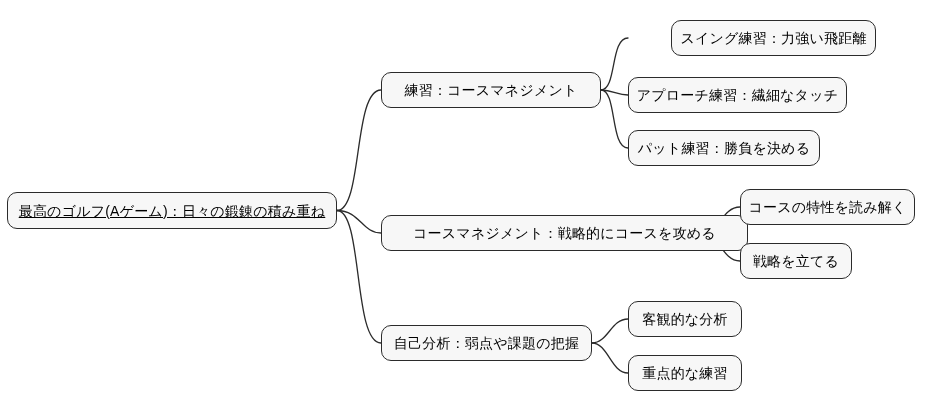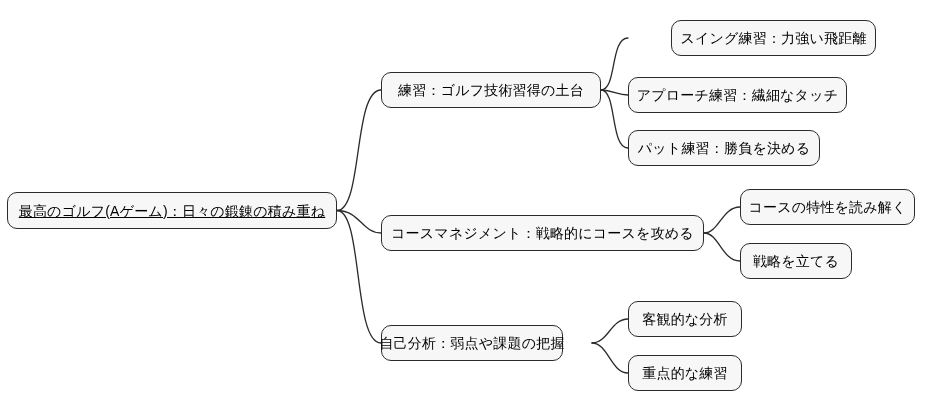--- a/index.html
+++ b/index.html
@@ -35,24 +35,24 @@
     color: #000000;
     white-space: nowrap;
     line-height: 1;
     letter-spacing: 0.2px;
   }
   .node.root   { left: 7px;   top: 192px; width: 330px; height: 37px; text-decoration: underline; }
   .node.b1     { left: 381px; top: 72px;  width: 220px; height: 36px; }
   .node.b1c1   { left: 628px; top: 20px;  width: 205px; height: 36px; margin-left: 43px; }
   .node.b1c2   { left: 628px; top: 77px;  width: 219px; height: 36px; }
   .node.b1c3   { left: 628px; top: 130px; width: 192px; height: 36px; }
-  .node.b2     { left: 381px; top: 215px; width: 323px; height: 36px; }
+  .node.b2     { left: 381px; top: 215px; width: 367px; height: 36px; }
   .node.b2c1   { left: 740px; top: 189px; width: 175px; height: 36px; }
   .node.b2c2   { left: 740px; top: 243px; width: 112px; height: 36px; }
-  .node.b3     { left: 381px; top: 325px; width: 182px; height: 36px; }
+  .node.b3     { left: 381px; top: 325px; width: 211px; height: 36px; }
   .node.b3c1   { left: 628px; top: 301px; width: 114px; height: 36px; }
   .node.b3c2   { left: 628px; top: 355px; width: 114px; height: 36px; }
 </style>
 </head>
 <body>
 
 <div class="canvas">
 
   <svg class="edges" viewBox="0 0 928 415" xmlns="http://www.w3.org/2000/svg" fill="none" stroke="#2b2b2b" stroke-width="1.3" stroke-linecap="round">
 
@@ -66,21 +66,21 @@
 
     <path d="M704,233 C719,233 722,207 740,207"></path>
     <path d="M704,233 C719,233 722,261 740,261"></path>
 
     <path d="M592,343 C608,343 611,319 628,319"></path>
     <path d="M592,343 C608,343 611,373 628,373"></path>
   </svg>
 
   <div class="node root">最高のゴルフ(Aゲーム)：日々の鍛錬の積み重ね</div>
 
-  <div class="node b1">練習：ゴルフ技術習得の土台</div>
+  <div class="node b1">練習：コースマネジメント</div>
   <div class="node b1c1">スイング練習：力強い飛距離</div>
   <div class="node b1c2">アプローチ練習：繊細なタッチ</div>
   <div class="node b1c3">パット練習：勝負を決める</div>
 
   <div class="node b2">コースマネジメント：戦略的にコースを攻める</div>
   <div class="node b2c1">コースの特性を読み解く</div>
   <div class="node b2c2">戦略を立てる</div>
 
   <div class="node b3">自己分析：弱点や課題の把握</div>
   <div class="node b3c2">重点的な練習</div>

